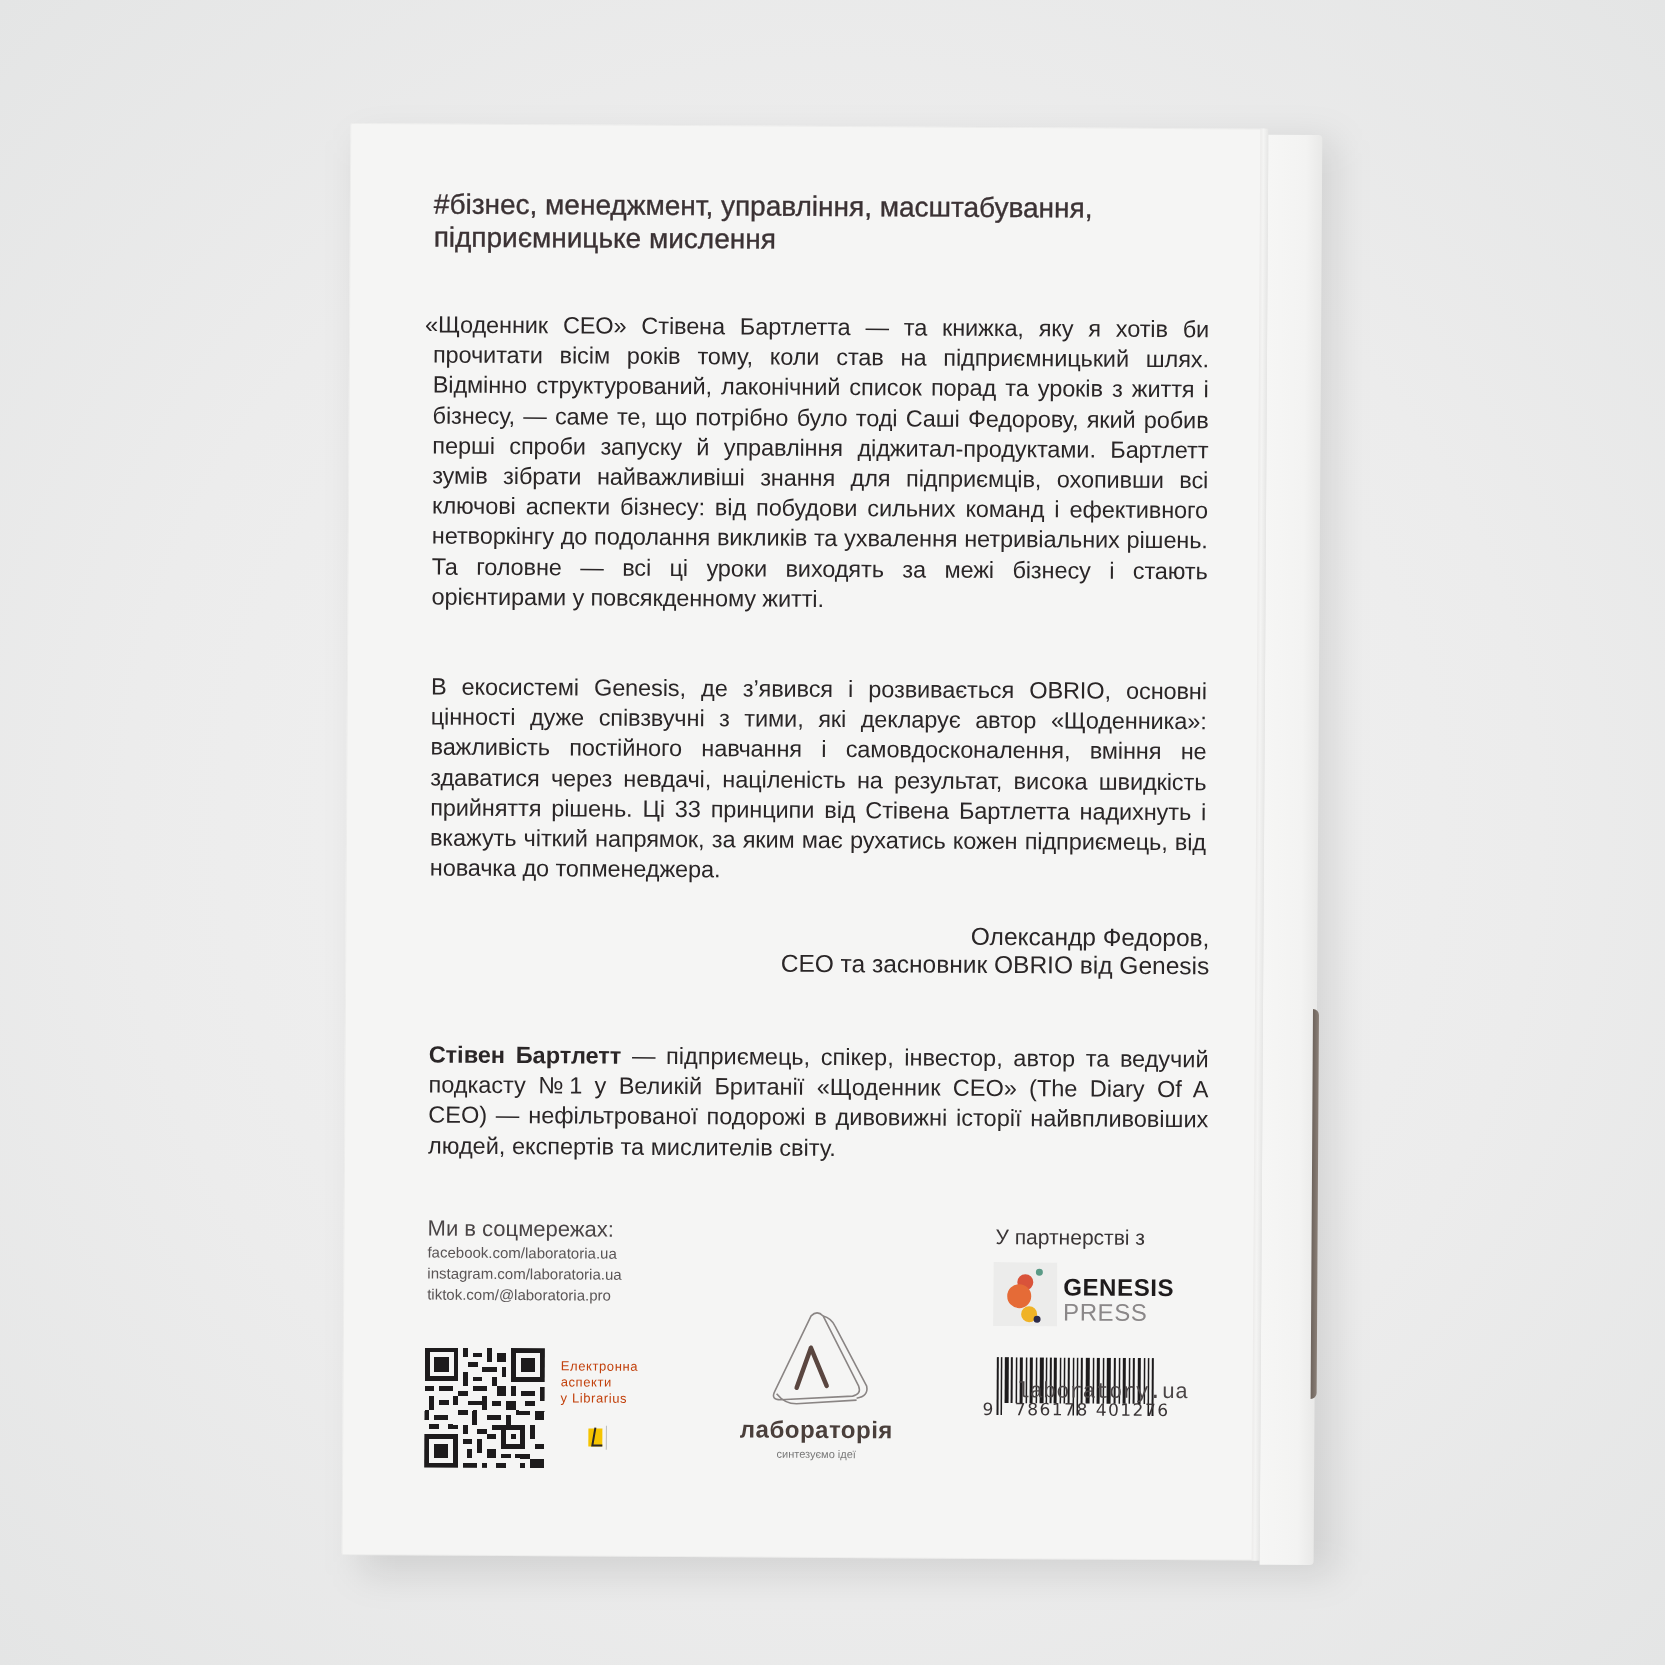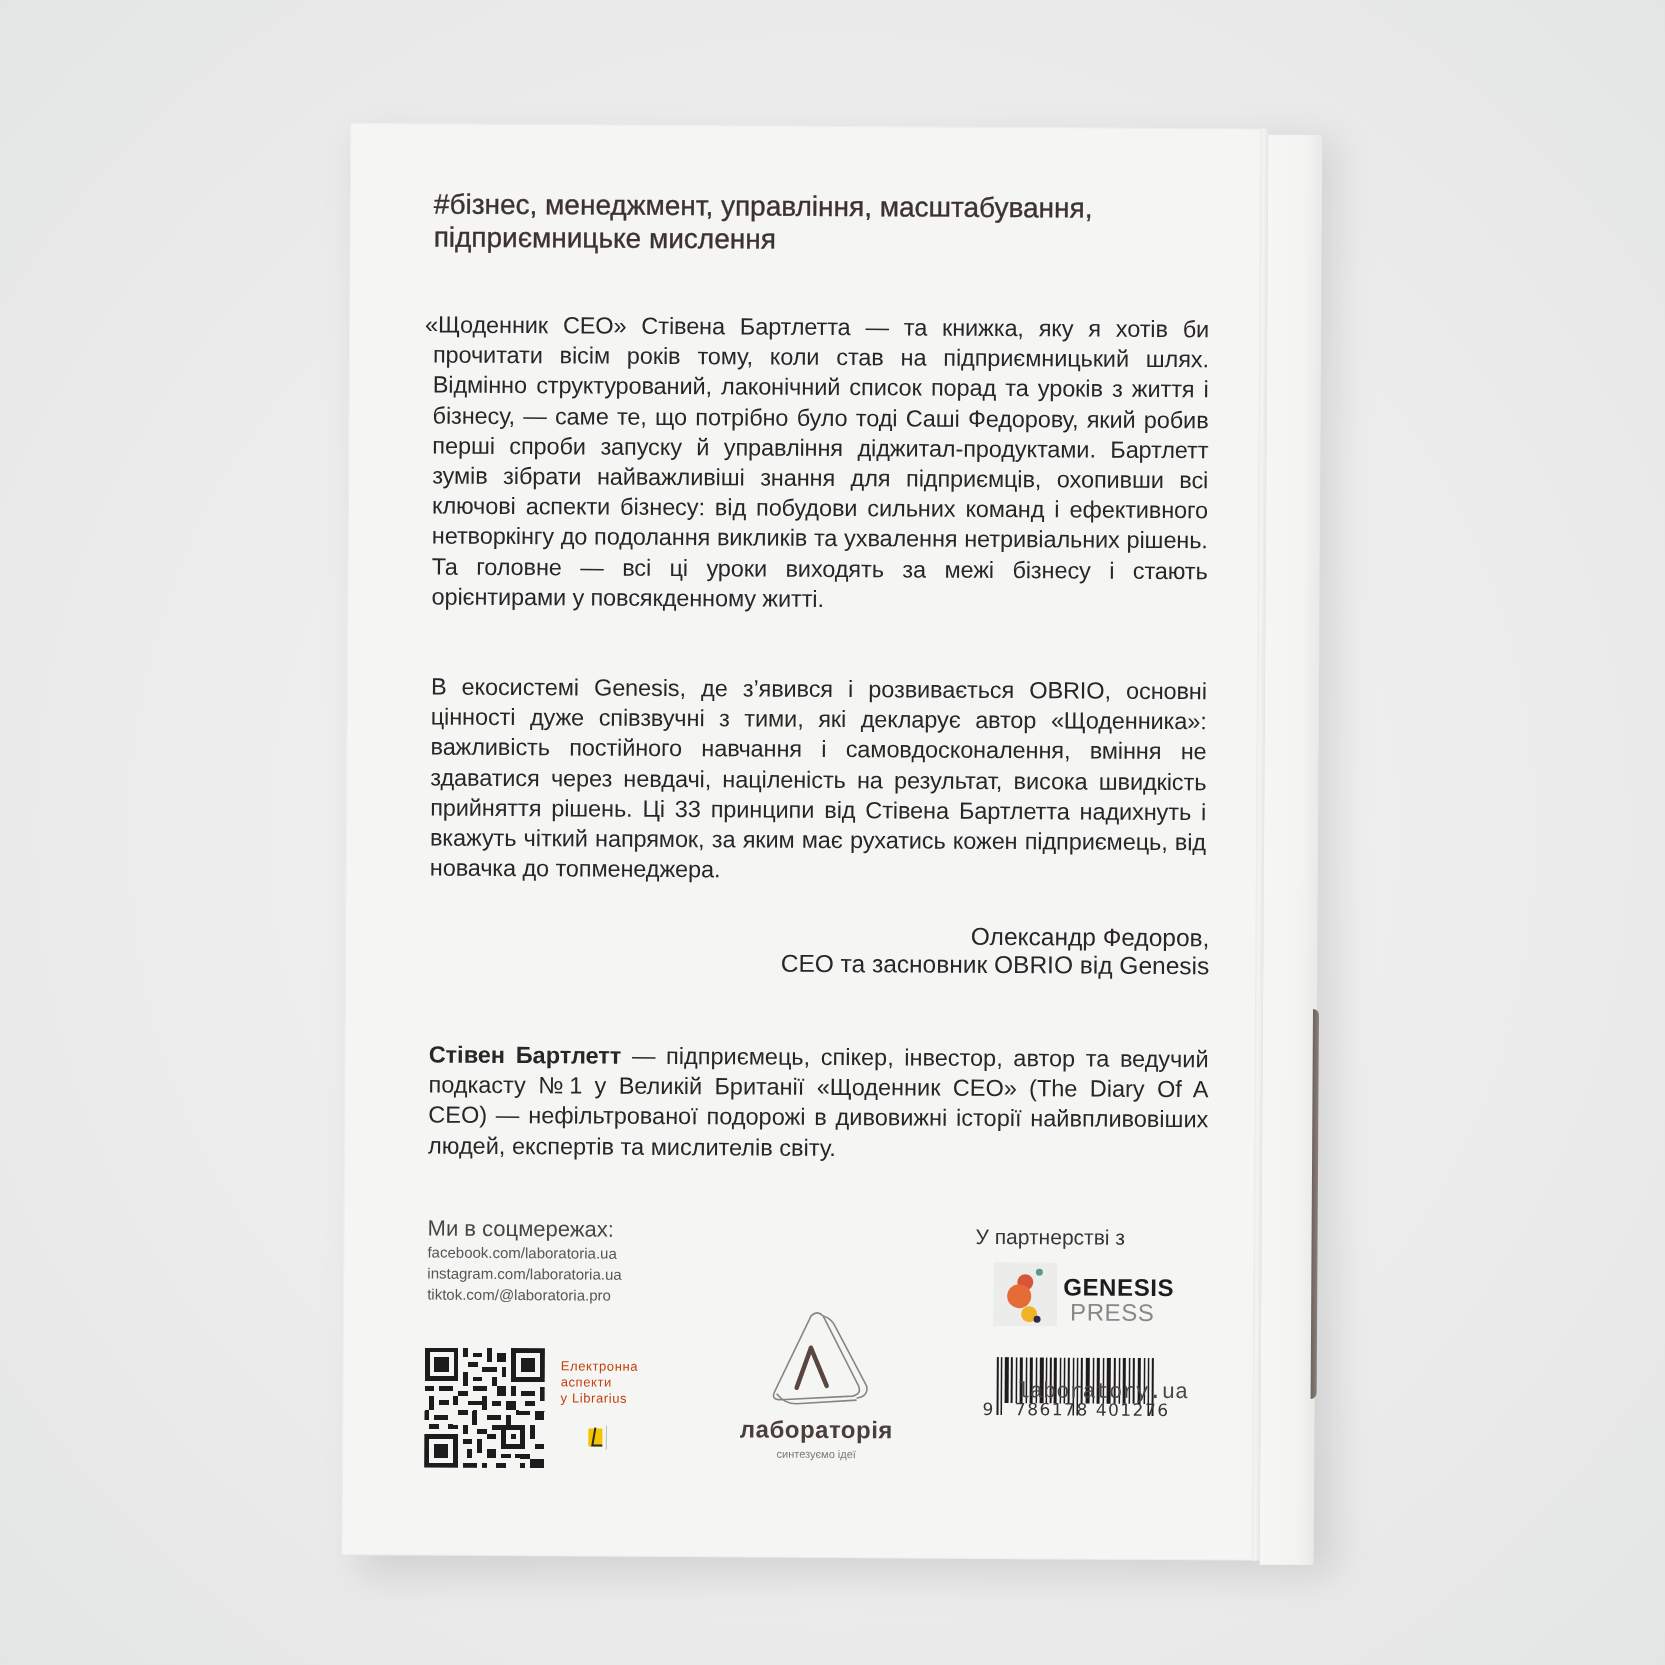--- a/index.html
+++ b/index.html
@@ -81,30 +81,30 @@
   }
   .lab-name {
     position:absolute; left:0; top:108px; width:180px; text-align:center;
     font-size:24px; font-weight:700; color:#4a3f3b; letter-spacing:0.5px;
   }
   .lab-tag {
     position:absolute; left:0; top:140px; width:180px; text-align:center;
     font-size:11px; color:#777;
   }
   .partner {
-    position:absolute; top:1098px; left:548px; font-size:21px; color:#3a3536;
+    position:absolute; top:1098px; left:568px; font-size:21px; color:#3a3536;
   }
   .genesis {
     position:absolute; top:1135px; left:566px; width:200px; height:70px;
   }
   .genesis .gtext {
     position:absolute; left:70px; top:12px; font-size:24px; line-height:25px; letter-spacing:0.6px;
   }
   .genesis .g1 { color:#1e1b1c; font-weight:700; }
-  .genesis .g2 { color:#8a8788;margin-left:7px; }
+  .genesis .g2 { color:#8a8788; }
   .barcode {
     position:absolute; top:1230px; left:556px; width:195px; height:80px;
   }
   .isbn {
     position:absolute; top:1272px; left:556px; font-family:"DejaVu Sans", sans-serif;
     font-size:17px; color:#3a3536; letter-spacing:1.5px;
   }
   .site {
     position:absolute; top:1252px; left:590px; font-size:22px; color:#4a4546;font-family:Liberation Mono, monospace;
   }

